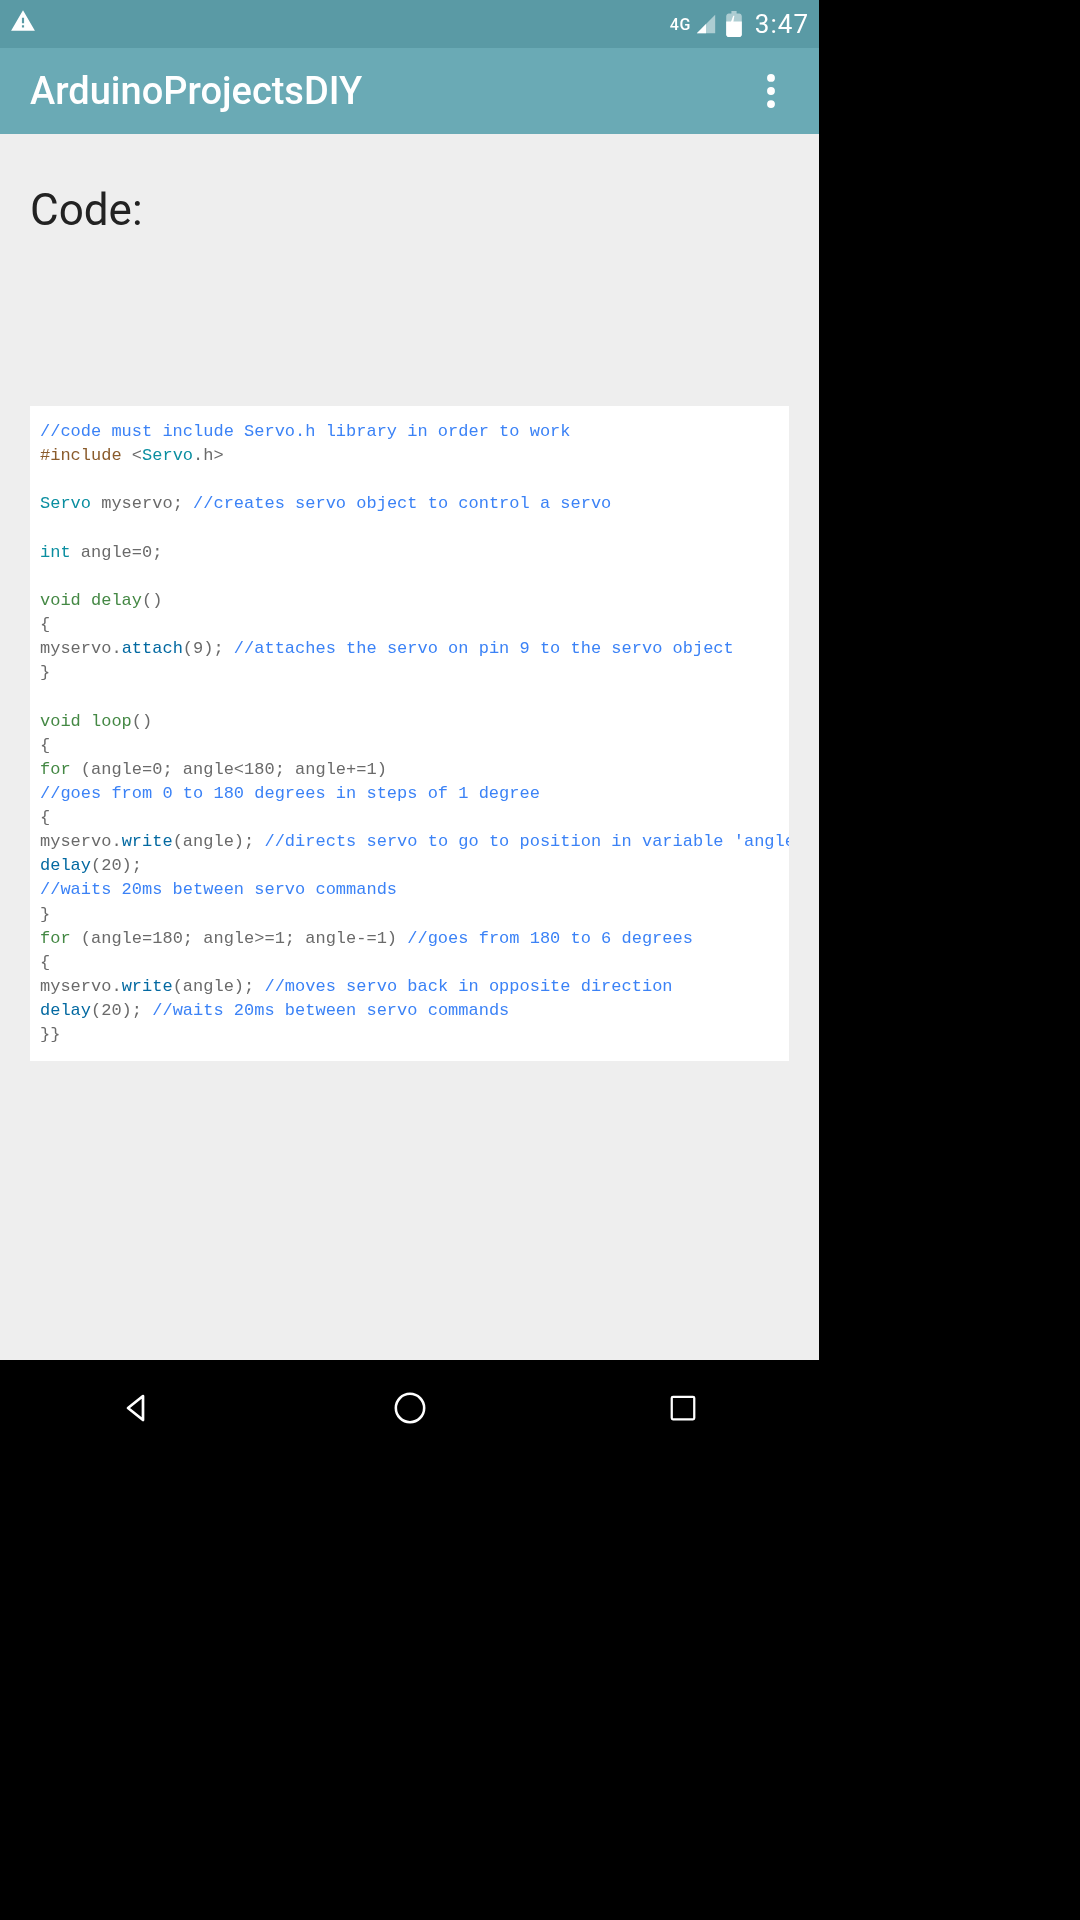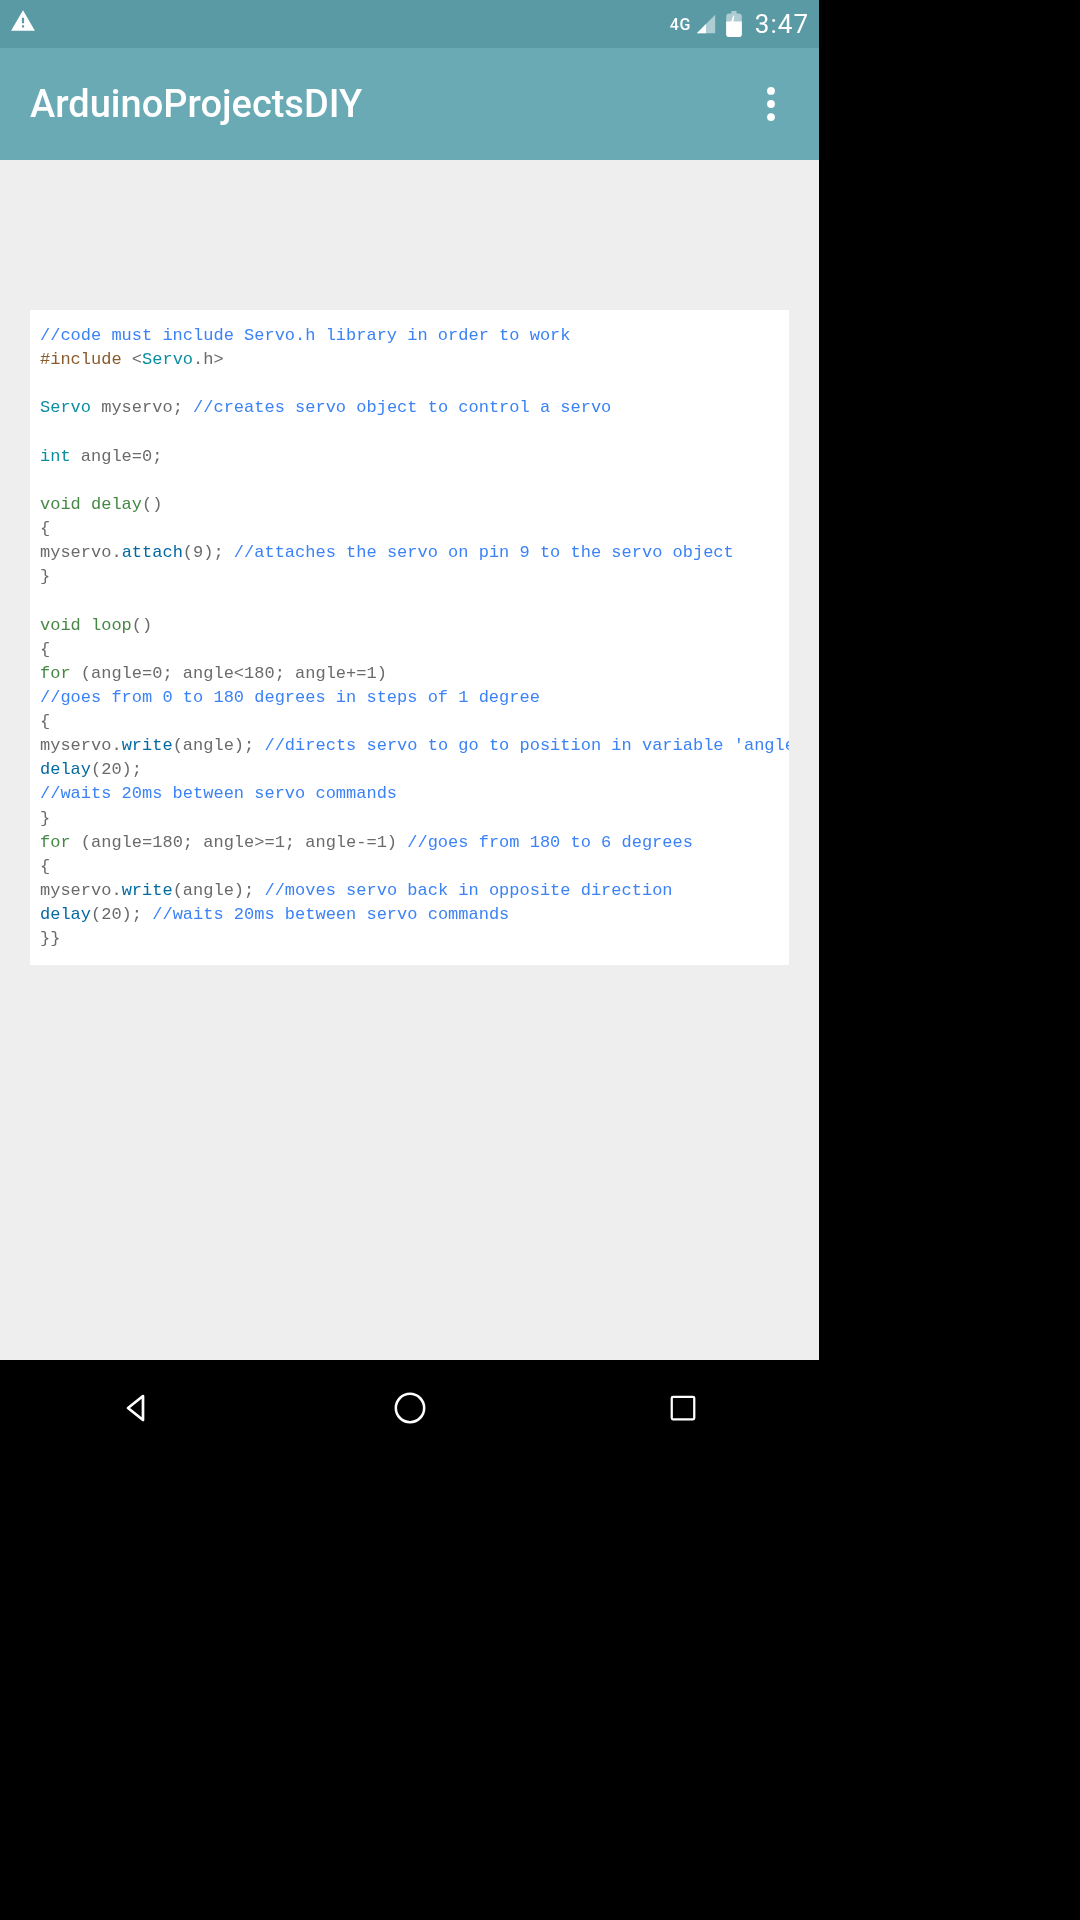--- a/index.html
+++ b/index.html
@@ -8,21 +8,21 @@
 
   
   .status-bar { height: 48px; background: #5a9aa5; display: flex; align-items: center; justify-content: space-between; padding: 0 10px; color: #fff; font-size: 24px; }
   .status-left { display: flex; align-items: center; gap: 12px; }
   .status-right { display: flex; align-items: center; gap: 8px; }
   .status-right svg { display: block; }
   .fourg { font-size: 16px; font-weight: 500; letter-spacing: 0.5px; margin-right: -4px; }
   .clock { font-size: 26px; font-weight: 400; letter-spacing: 1px; margin-left: 4px; }
 
   
-  .app-bar { height: 112px; background: #6aaab5; display: flex; align-items: center; justify-content: space-between; padding: 0 20px 0 30px; }
+  .app-bar { height: 86px; background: #6aaab5; display: flex; align-items: center; justify-content: space-between; padding: 0 20px 0 30px; }
   .app-title { color: #fff; font-size: 38px; font-weight: 500; }
   .overflow { width: 56px; height: 56px; display: flex; align-items: center; justify-content: center; border-radius: 50%; }
   .overflow svg { display: block; }
 
   
   .content { flex: 1; background: #eeeeee; padding: 0; }
   .heading { font-size: 44px; font-weight: 400; color: #222; padding: 50px 30px 20px 30px; }
   .code-card {
     margin: 150px 30px 0 30px;
     background: #fff;
@@ -84,20 +84,21 @@
     <div class="overflow">
       <svg width="8" height="34" viewBox="0 0 6 26">
         <circle cx="3" cy="3" r="3" fill="#fff"></circle>
         <circle cx="3" cy="13" r="3" fill="#fff"></circle>
         <circle cx="3" cy="23" r="3" fill="#fff"></circle>
       </svg>
     </div>
   </div>
 
   <div class="content">
+    <div class="heading">Code:</div>
 
     <div class="code-card"><span class="tok-comment">//code must include Servo.h library in order to work</span>
 <span class="tok-pre">#include </span><span>&lt;</span><span class="tok-type">Servo</span><span>.h&gt;</span>
 
 <span class="tok-type">Servo </span><span>myservo; </span><span class="tok-comment">//creates servo object to control a servo</span>
 
 <span class="tok-type">int </span><span>angle=0;</span>
 
 <span class="tok-kw">void </span><span class="tok-func2">delay</span><span>()</span>
 <span>{</span>

